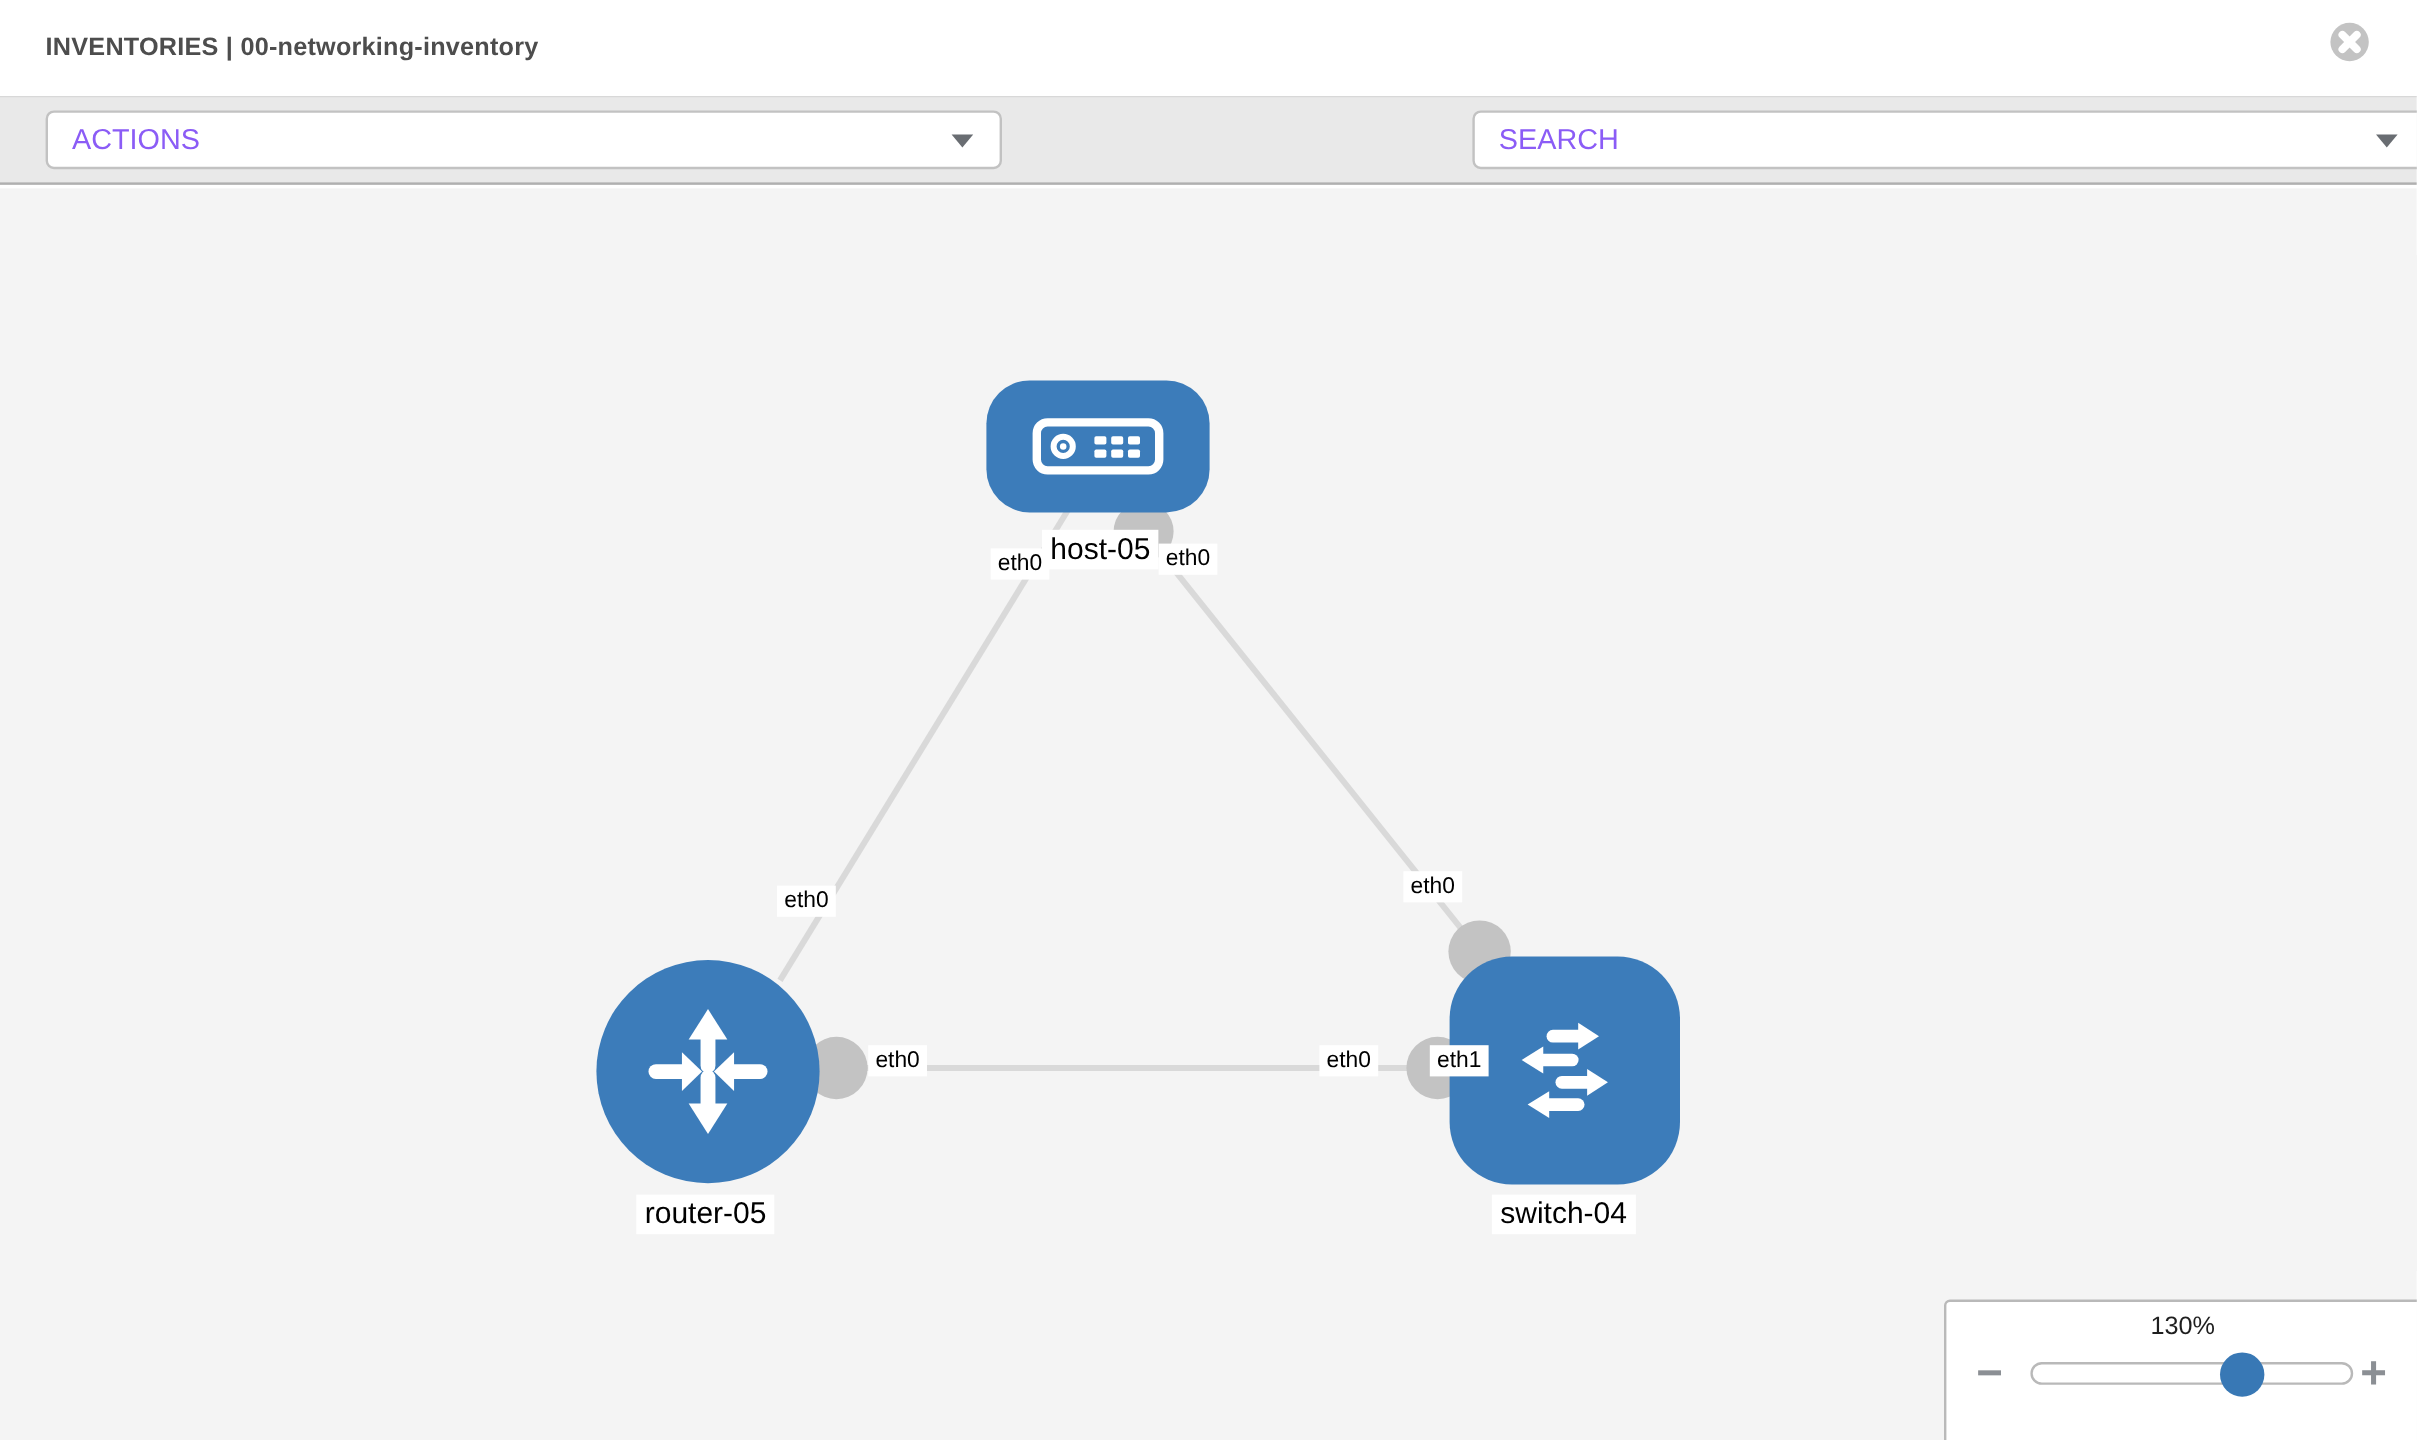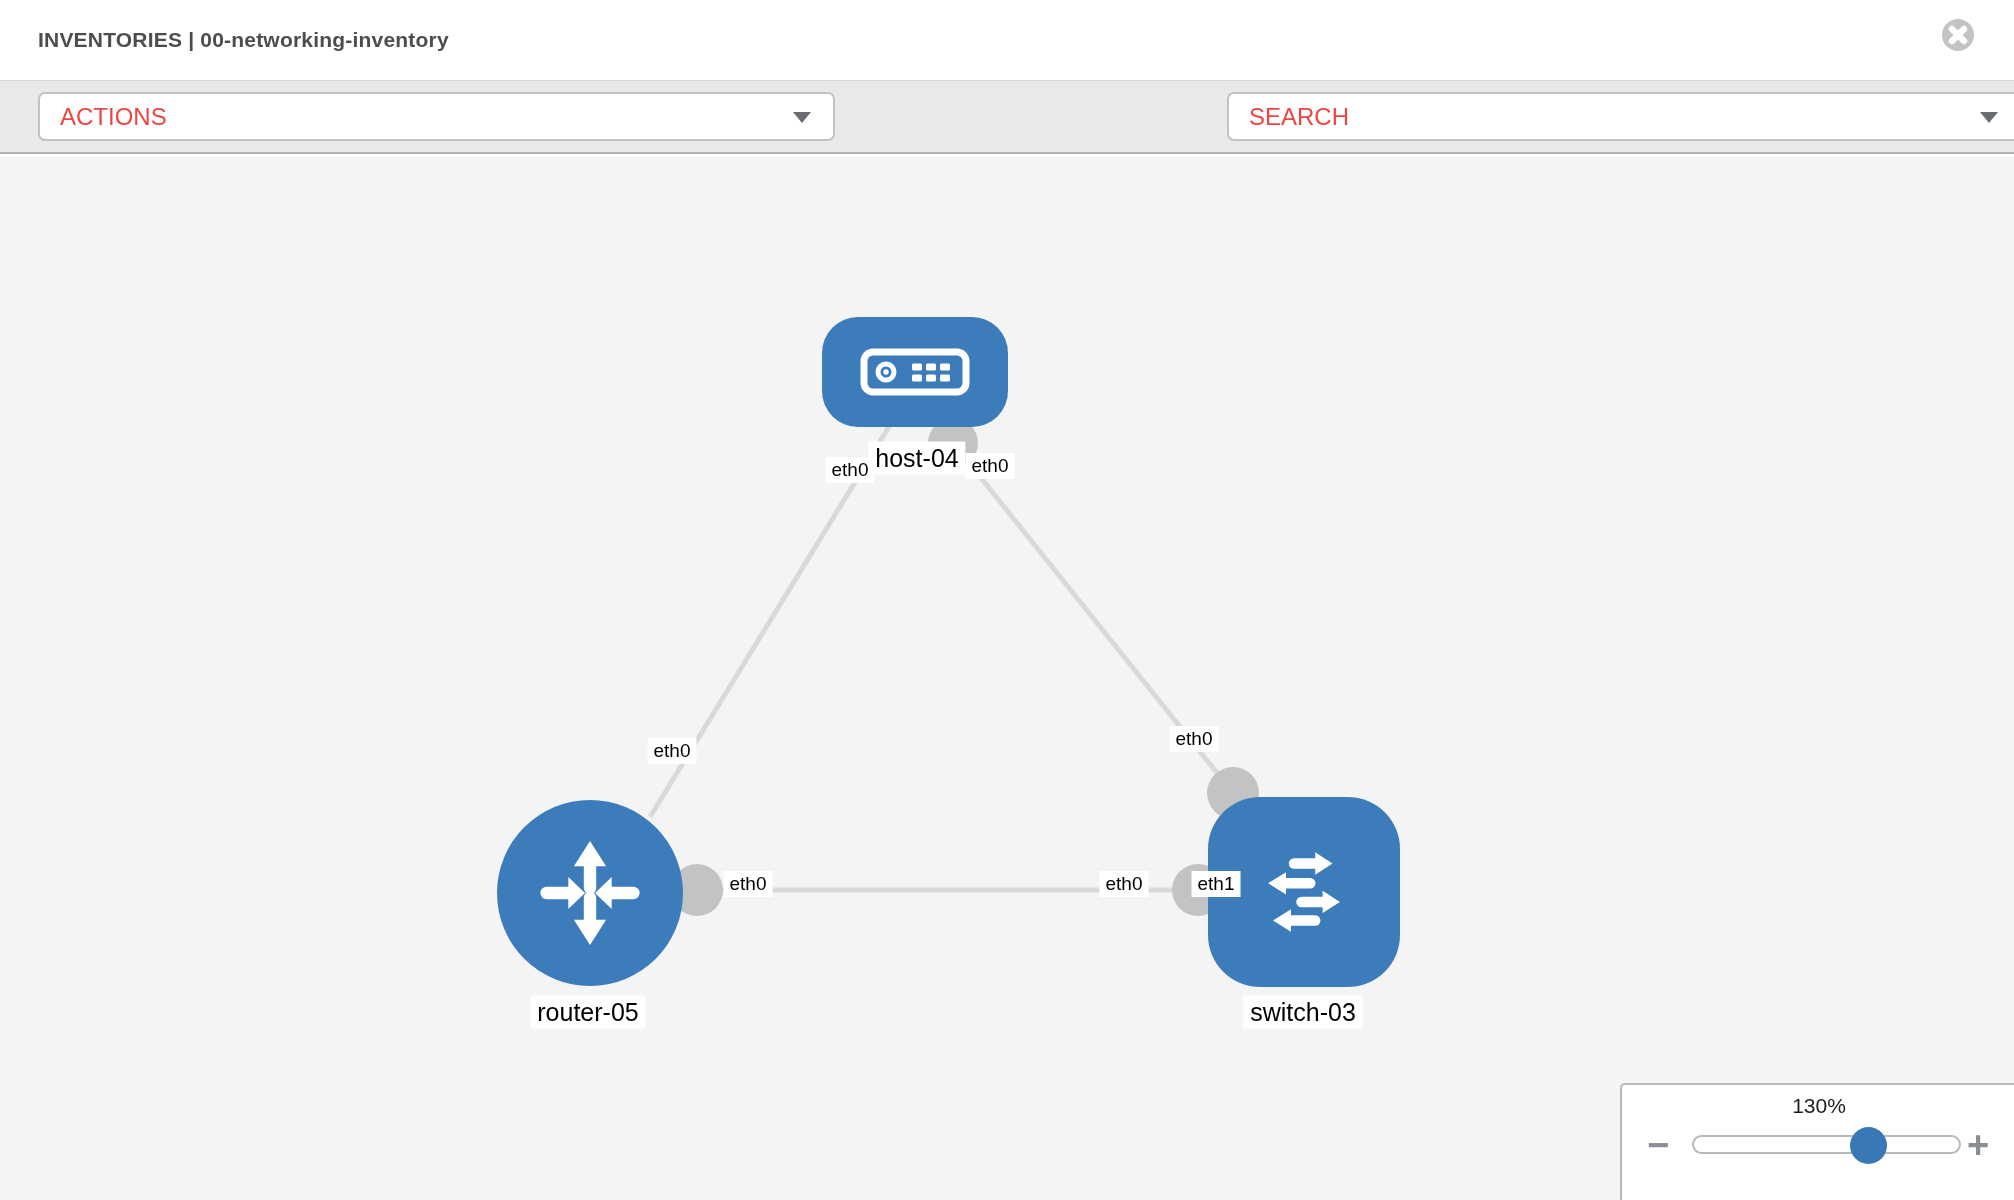--- a/index.html
+++ b/index.html
@@ -11,21 +11,21 @@
   .header { position:absolute; left:0; top:0; width:2014px; height:80px; background:#ffffff; }
   .title { position:absolute; left:38px; top:50%; transform:translateY(-50%);
            font-size:21px; font-weight:700; color:#4d4d4d; letter-spacing:.2px; }
   .close-btn { position:absolute; left:1942px; top:19px; width:32px; height:32px;
                border-radius:50%; background:#c3c3c3; cursor:pointer; }
 
   
   .toolbar { position:absolute; left:0; top:80px; width:2014px; height:74px;
              background:#e9e9e9; border-top:1px solid #d8d8d8; border-bottom:2px solid #b0b0b0; }
   .dropdown { position:absolute; top:11px; height:49px; background:#ffffff;
-              border:2px solid #c2c2c2; border-radius:7px; font-size:24px; color:#ef4444;
+              border:2px solid #c2c2c2; border-radius:7px; font-size:24px; color:#8b5cf6;
               line-height:45px; padding:0 20px; cursor:pointer; }
   .dropdown.actions { left:38px;  width:797px; }
   .dropdown.search  { left:1183px; width:795px;margin-left:44px; }
   .caret { position:absolute; right:22px; top:50%; margin-top:-5px; width:0; height:0;
            border-left:9px solid transparent; border-right:9px solid transparent;
            border-top:11px solid #696d72; }
   .tool-btn { position:absolute; top:94px; cursor:pointer; }
   .tool-btn.wrench { left:1049px; }
   .tool-btn.key    { left:1112px; }
 
@@ -172,23 +172,23 @@
           <line x1="35" y1="43" x2="55" y2="43"></line>
           <polygon points="21,43 35.5,34 35.5,52" stroke="none"></polygon>
           <line x1="48" y1="58" x2="66" y2="58"></line>
           <polygon points="79,58 65,49 65,67" stroke="none"></polygon>
           <line x1="39" y1="73" x2="59" y2="73"></line>
           <polygon points="25,73 39.5,64 39.5,82" stroke="none"></polygon>
         </g>
       </svg>
     </div>
 
-    <div class="chip node-label host">host-04</div>
+    <div class="chip node-label host">host-05</div>
     <div class="chip node-label router">router-05</div>
-    <div class="chip node-label switch">switch-03</div>
+    <div class="chip node-label switch">switch-04</div>
 
     <div class="chip iface c1">eth0</div>
     <div class="chip iface c2">eth0</div>
     <div class="chip iface c3">eth0</div>
     <div class="chip iface c4">eth0</div>
     <div class="chip iface c5">eth0</div>
     <div class="chip iface c6">eth0</div>
     <div class="chip iface c7">eth1</div>
   </div>
 

